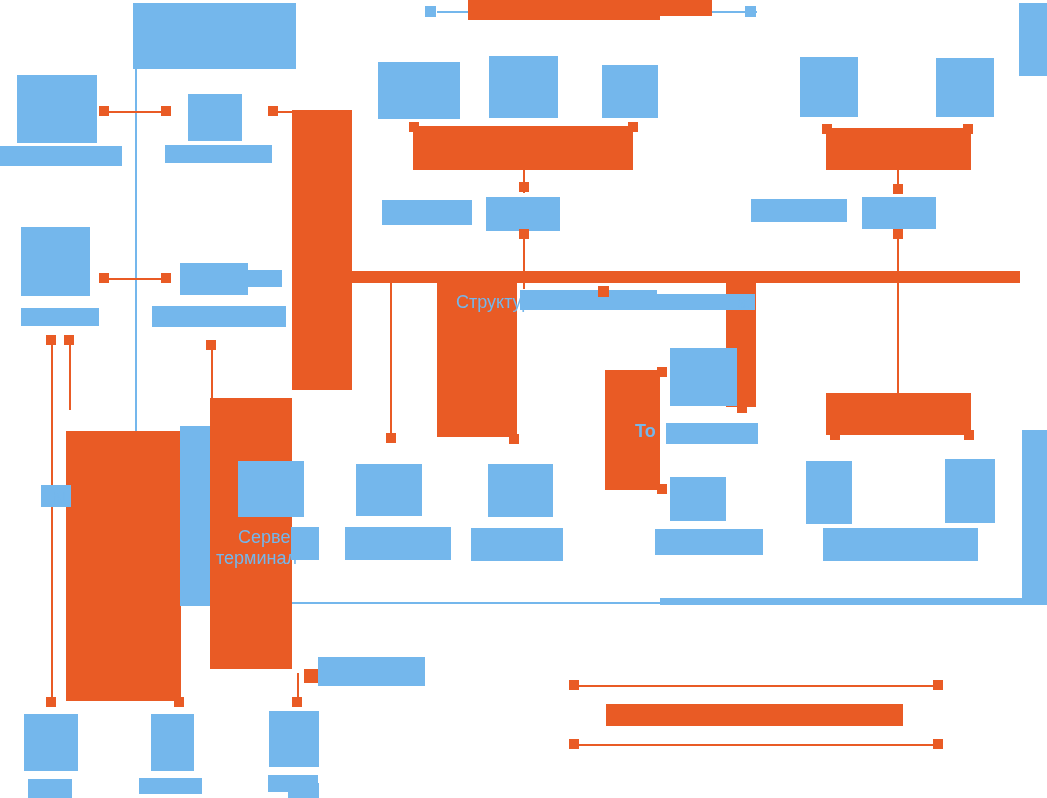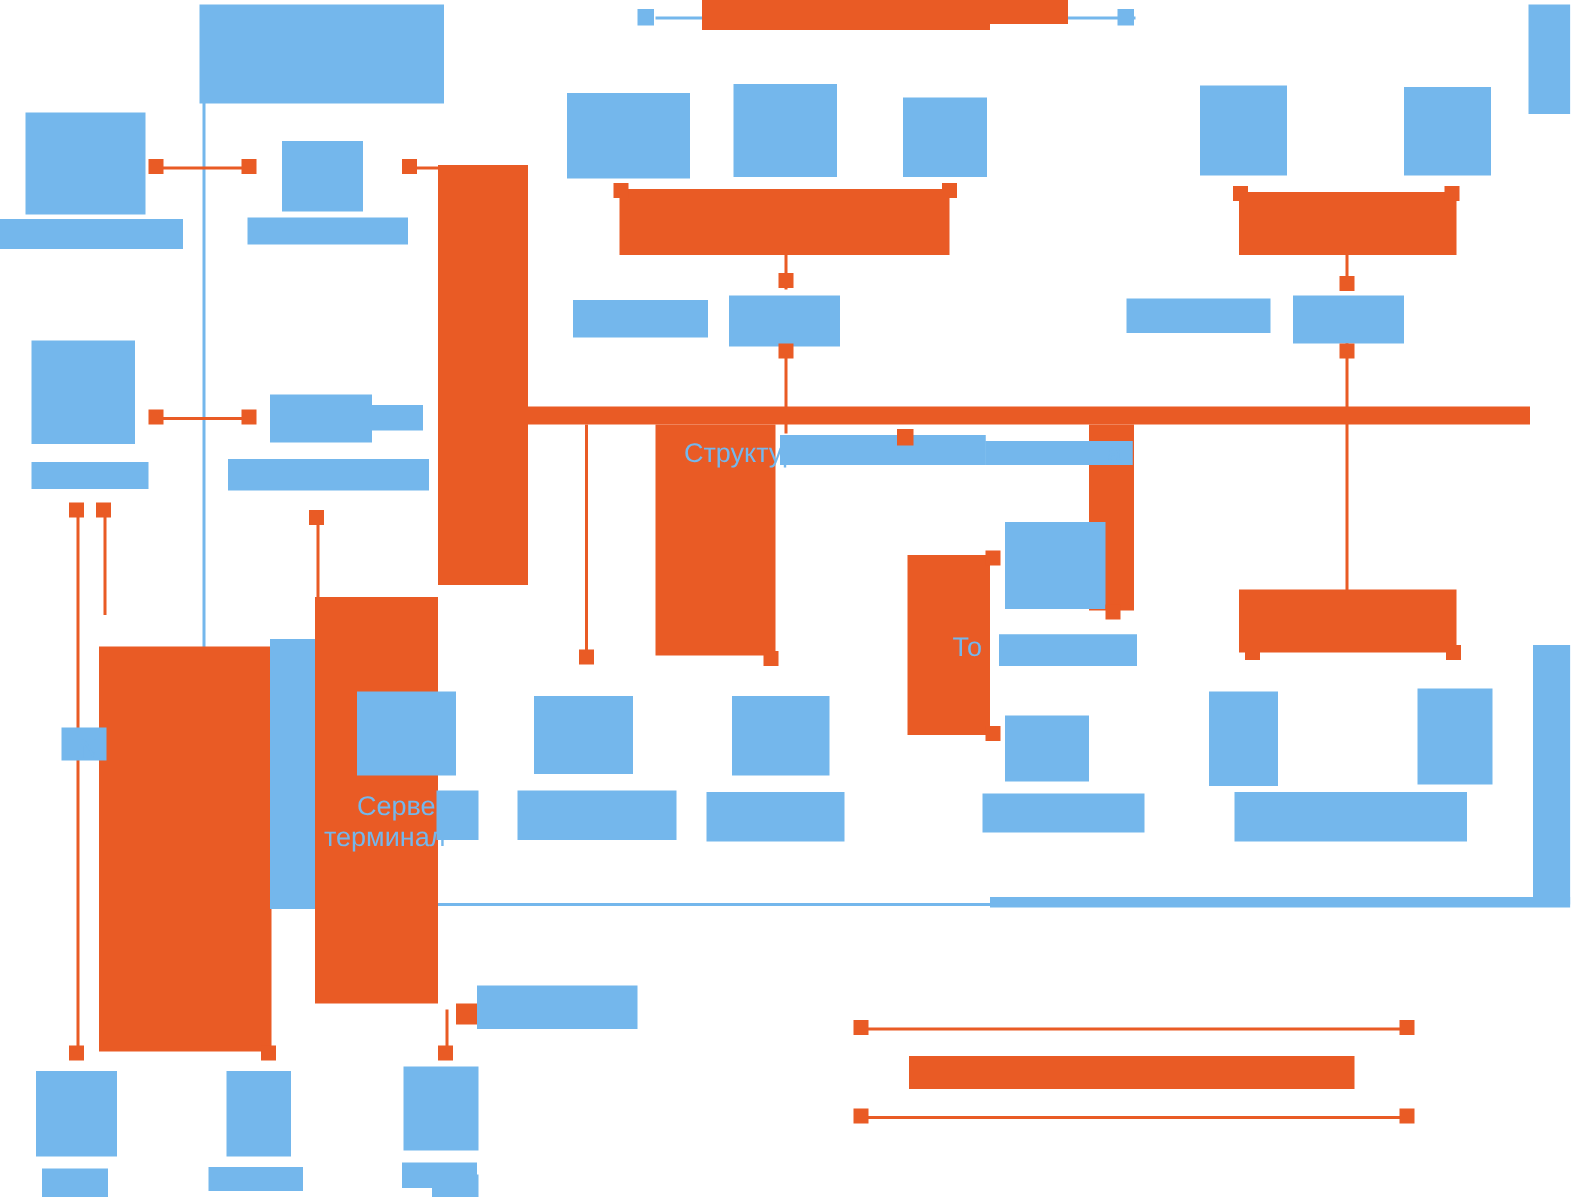--- a/index.html
+++ b/index.html
@@ -198,20 +198,20 @@
   <div class="label" style="left:53px; top:489px;">N</div>
 
   <div class="label" style="left:456px; top:292px;">
     <span>Структура</span>
   </div>
   <div class="shape node" style="left:520px; top:290px; width:137px; height:20px;"></div>
   <div class="shape node" style="left:657px; top:294px; width:98px; height:16px;"></div>
   <div class="label" style="left:738px; top:292px;">а</div>
   <div class="shape bus" style="left:598px; top:286px; width:11px; height:11px;"></div>
 
-  <div class="label" style="left:635px; top:421px;">То</div>
+  <div class="label" style="left:635px; top:421px;font-weight:bold;">То</div>
   <div class="shape node" style="left:666px; top:423px; width:92px; height:21px;"></div>
 
   <div class="label center" style="left:238px; top:527px;">Сервер</div>
   <div class="label center" style="left:216px; top:548px;">терминал</div>
   <div class="shape node" style="left:291px; top:527px; width:28px; height:33px;"></div>
 
 </div>
 
 </body></html>

